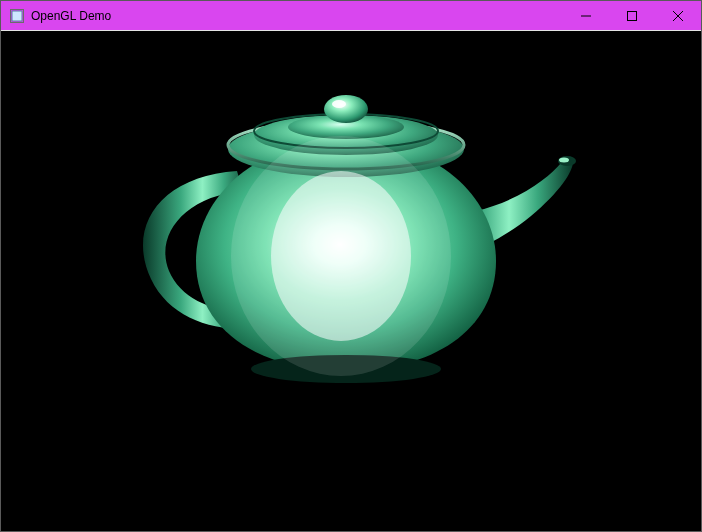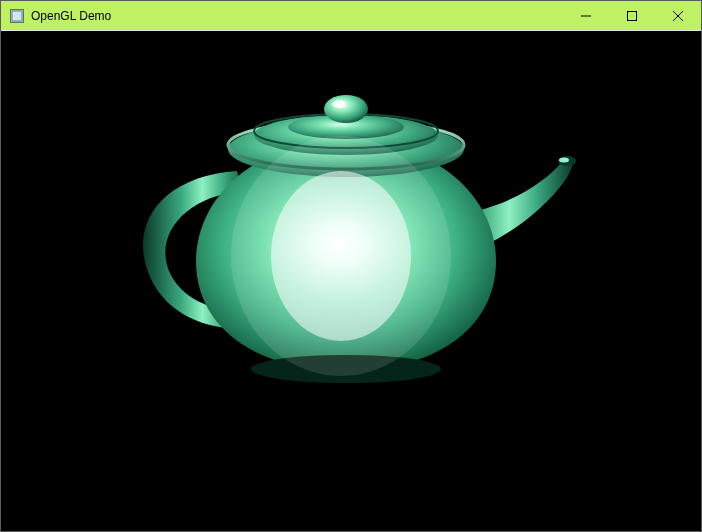--- a/index.html
+++ b/index.html
@@ -19,21 +19,21 @@
     height: 532px;
     border: 1px solid #5a5a5a;
     background: #fff;
     display: flex;
     flex-direction: column;
   }
   .titlebar {
     height: 30px;
     display: flex;
     align-items: center;
-    background: #bef264;
+    background: #d946ef;
     border-bottom: 1px solid #e5e5e5;
     user-select: none;
   }
   .titlebar .app-icon {
     width: 16px; height: 16px;
     margin: 0 6px 0 8px;
     display: inline-flex; align-items: center; justify-content: center;
   }
   .titlebar .title {
     flex: 0 0 auto;

